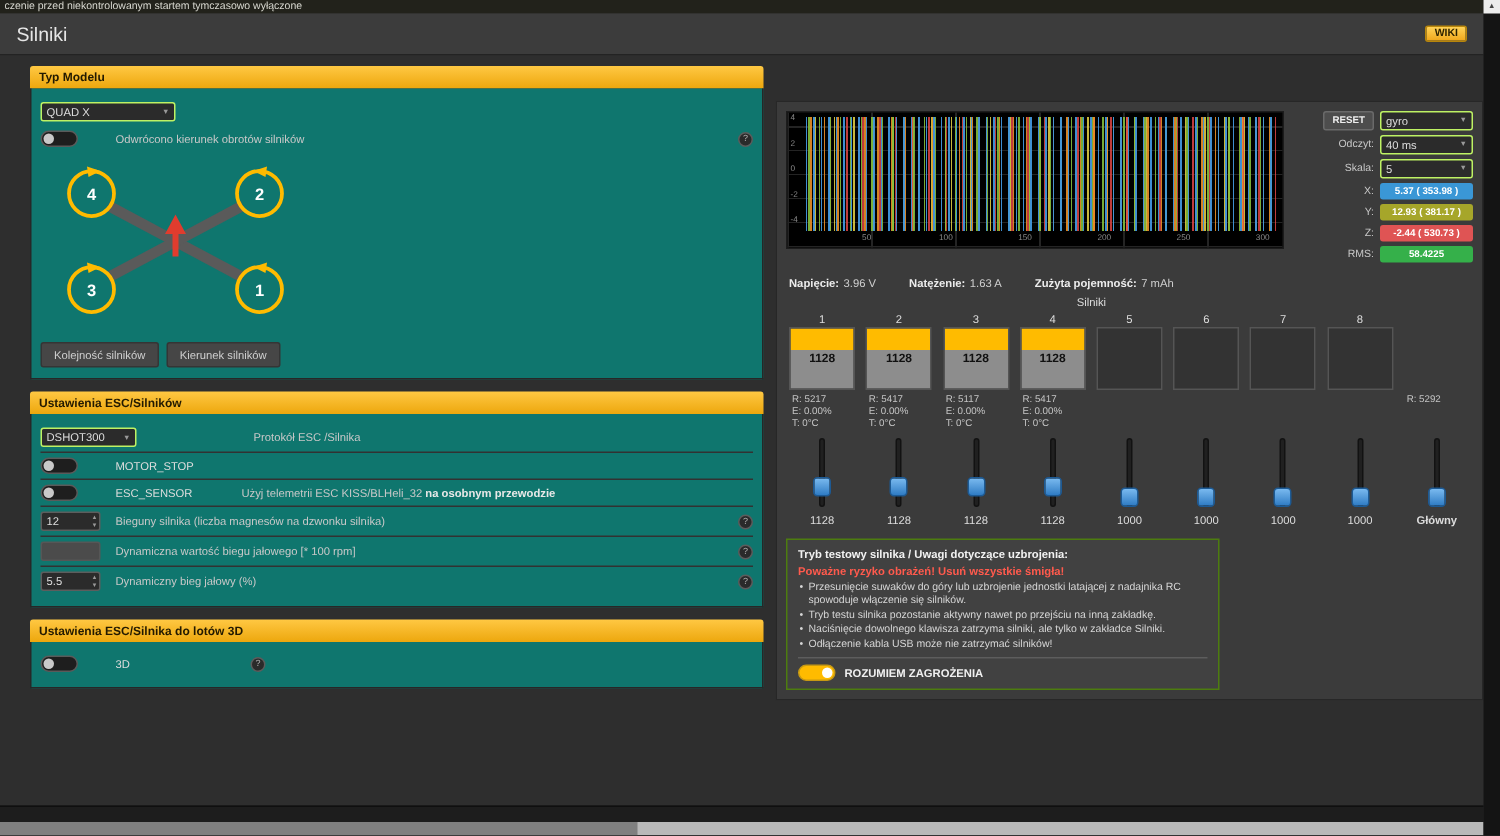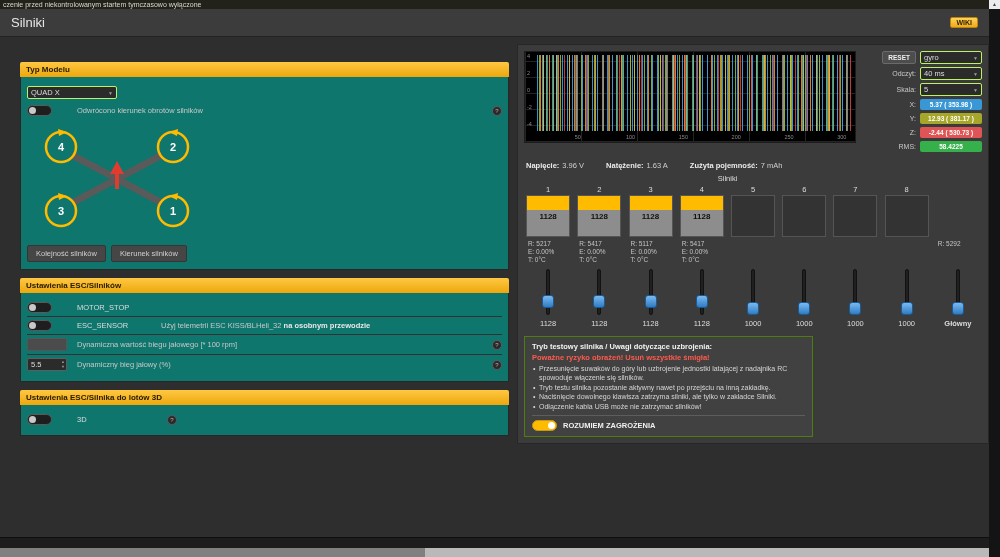--- a/index.html
+++ b/index.html
@@ -150,35 +150,57 @@
             <div class="tab">Kolejność silników</div>
             <div class="tab">Kierunek silników</div>
           </div>
         </div>
       </div>
 
       <div class="section">
         <div class="sec-head">Ustawienia ESC/Silników</div>
         <div class="sec-body">
           <div class="row">
+            <div class="ctrl-wide">
+              <div class="select">
+                <span>DSHOT300</span>
+                <span class="arrow">▼</span>
+              </div>
+            </div>
+            <div class="desc">Protokół ESC /Silnika</div>
+          </div>
+          <div class="row">
             <div class="ctrl">
                 <div class="toggle">
                   <div class="knob"></div>
                 </div>
               </div>
             <div class="fname">MOTOR_STOP</div>
           </div>
           <div class="row">
             <div class="ctrl">
                 <div class="toggle">
                   <div class="knob"></div>
                 </div>
               </div>
             <div class="fname">ESC_SENSOR</div>
             <div class="desc"><span>Użyj telemetrii ESC KISS/BLHeli_32 </span><b>na osobnym przewodzie</b></div>
+          </div>
+          <div class="row">
+            <div class="ctrl">
+              <div class="numbox">
+                <span>12</span>
+                <span class="spin">
+                    <span>▲</span>
+                    <span>▼</span>
+                  </span>
+              </div>
+            </div>
+            <div class="desc">Bieguny silnika (liczba magnesów na dzwonku silnika)</div>
+            <div class="help">?</div>
           </div>
           <div class="row">
             <div class="ctrl">
               <div class="numbox disabled">
                 <span></span>
               </div>
             </div>
             <div class="desc">Dynamiczna wartość biegu jałowego [* 100 rpm]</div>
             <div class="help">?</div>
           </div>

